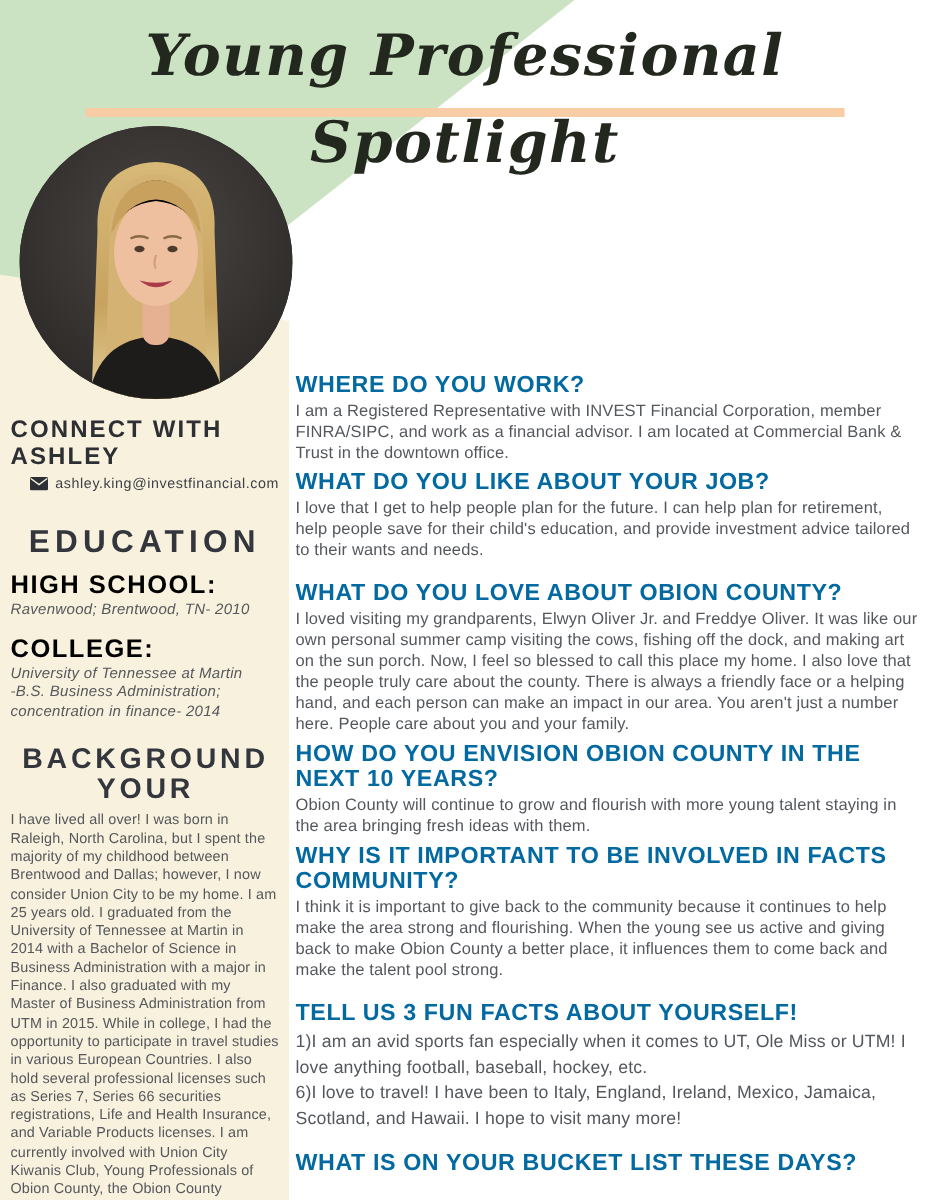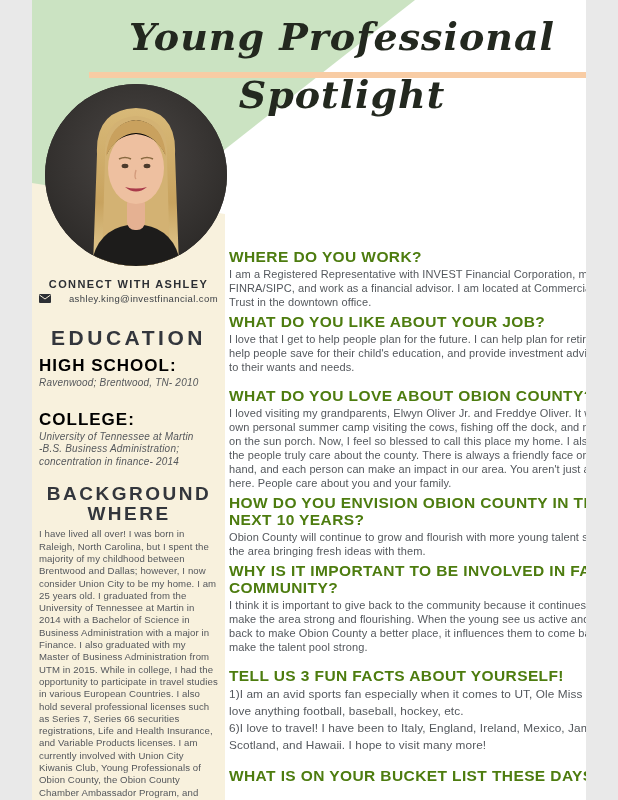--- a/index.html
+++ b/index.html
@@ -1,17 +1,17 @@
 <!DOCTYPE html>
 <html><head>
 <meta charset="utf-8">
 <style>
   html,body{margin:0;padding:0;background:#e9e9e9;}
   .page{
-    position:relative;width:554px;height:800px;margin:0 auto;
+    position:relative;width:618px;height:800px;margin:0 auto;
     background:#ffffff;overflow:hidden;
     font-family:"Liberation Sans",sans-serif;
   }
   
   .green-tri{
     position:absolute;left:0;top:0;width:618px;height:800px;z-index:1;
     background:#cbe3c2;
     clip-path:polygon(0 0,383px 0,0 301px);
   }
   .cream-panel{
@@ -40,25 +40,25 @@
     position:absolute;left:252px;top:92px;width:270px;z-index:4;
     text-align:center;color:#32364a;font-weight:800;
     font-size:57px;line-height:64px;letter-spacing:2px;
   }
   
   .sidebar{
     position:absolute;left:0;top:272px;width:193px;height:528px;z-index:6;
     box-sizing:border-box;padding:4px 7px 0 7px;overflow:hidden;
   }
   .connect-h{
-    text-align:center;font-size:11px;font-weight:800;letter-spacing:1.4px;
+    text-align:left;font-size:16px;font-weight:800;letter-spacing:1.4px;
     color:#2c2f34;margin:2px 0 3px 0;
   }
   .email-row{
-    display:flex;align-items:center;justify-content:space-between;gap:5px;
+    display:flex;align-items:center;justify-content:flex-end;gap:5px;
     font-size:9.5px;color:#3d4146;letter-spacing:.4px;
   }
   .email-row .env{flex:0 0 auto;display:inline-block;line-height:0;}
   .edu-h{
     text-align:center;font-size:21px;font-weight:800;letter-spacing:3.5px;
     color:#33363c;margin:22px 0 4px 0;
   }
   .sub-h{
     font-size:17px;font-weight:800;letter-spacing:1px;color:#000000;
     margin:6px 0 1px 0;
@@ -75,21 +75,21 @@
     font-size:9.6px;line-height:12.3px;color:#54575c;letter-spacing:.1px;
     margin:0;
   }
   
   .qa{
     position:absolute;left:197px;top:244px;width:415px;height:556px;z-index:6;
     overflow:hidden;
   }
   .qa h2{
     font-size:15.5px;line-height:17px;font-weight:800;letter-spacing:.4px;
-    color:#4d7c0f;margin:4px 0 2px 0;
+    color:#0369a1;margin:4px 0 2px 0;
   }
   .qa .gap h2{margin-top:13px;}
   .qa p{
     font-size:11px;line-height:14px;color:#54585d;margin:0 0 3px 0;
     letter-spacing:.1px;
   }
   .qa .facts p{font-size:11.8px;line-height:17px;margin:0;}
 </style>
 </head>
 <body>
@@ -151,26 +151,26 @@
             <path d="M0.5 1 L6 5 L11.5 1" stroke="#f8f1dd" stroke-width="1" fill="none"></path>
           </svg>
       </span>
       <span>ashley.king@investfinancial.com</span>
     </div>
 
     <div class="edu-h">EDUCATION</div>
     <div class="sub-h">HIGH SCHOOL:</div>
     <div class="ital">Ravenwood; Brentwood, TN- 2010</div>
 
-    <div class="sub-h" style="margin-top:20px;">COLLEGE:</div>
+    <div class="sub-h" style="margin-top:9px;">COLLEGE:</div>
     <div class="ital">University of Tennessee at Martin</div>
     <div class="ital">-B.S. Business Administration;</div>
     <div class="ital">concentration in finance- 2014</div>
 
-    <div class="bg-h">BACKGROUND WHERE</div>
+    <div class="bg-h">BACKGROUND YOUR</div>
     <p class="bg-text">I have lived all over! I was born in Raleigh, North Carolina, but I spent the majority of my childhood between Brentwood and Dallas; however, I now consider Union City to be my home. I am 25 years old. I graduated from the University of Tennessee at Martin in 2014 with a Bachelor of Science in Business Administration with a major in Finance. I also graduated with my Master of Business Administration from UTM in 2015. While in college, I had the opportunity to participate in travel studies in various European Countries. I also hold several professional licenses such as Series 7, Series 66 securities registrations, Life and Health Insurance, and Variable Products licenses. I am currently involved with Union City Kiwanis Club, Young Professionals of Obion County, the Obion County Chamber Ambassador Program, and serve on the UTM Young Alumni Council.</p>
   </aside>
 
   <main class="qa">
 
     <section>
       <h2>WHERE DO YOU WORK?</h2>
       <p>I am a Registered Representative with INVEST Financial Corporation, member FINRA/SIPC, and work as a financial advisor. I am located at Commercial Bank &amp; Trust in the downtown office.</p>
     </section>
 

